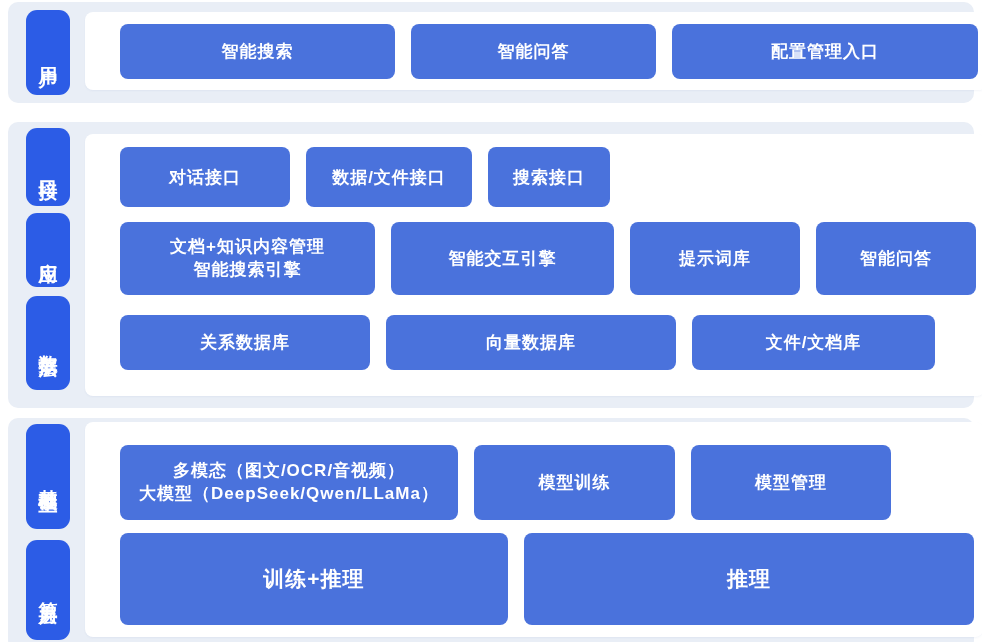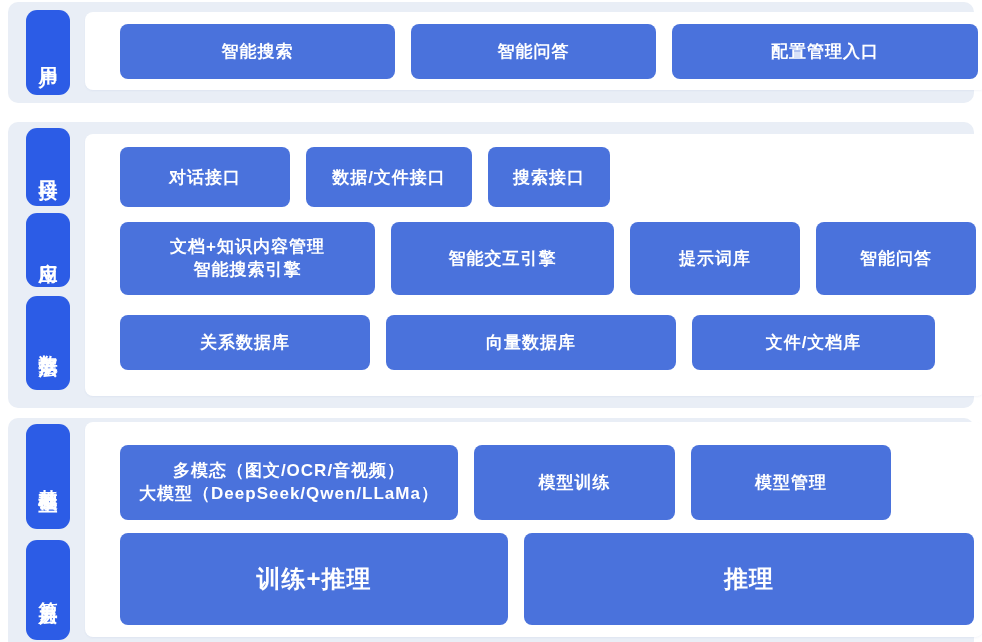--- a/index.html
+++ b/index.html
@@ -47,21 +47,21 @@
   .row-interface{margin-bottom:15px;}
   .row-application .btn{height:73px;}
   .row-application{margin-bottom:20px;margin-top:12px;}
   .row-data .btn{height:55px;}
   
   .section-3 .vlabel.l1{margin-top:6px;height:105px;}
   .section-3 .vlabel.l2{margin-top:11px;height:100px;}
   .section-3 .panel{margin-top:4px;height:215px;padding-top:23px;}
   .row-model .btn{height:75px;}
   .row-model{margin-bottom:13px;}
-  .row-compute .btn{height:92px;font-size:24px;}
+  .row-compute .btn{height:92px;font-size:21px;}
 </style>
 </head>
 <body>
 
 <div class="wrap">
 
   <div class="section section-1">
     <div class="labels">
       <div class="vlabel">用户</div>
     </div>

